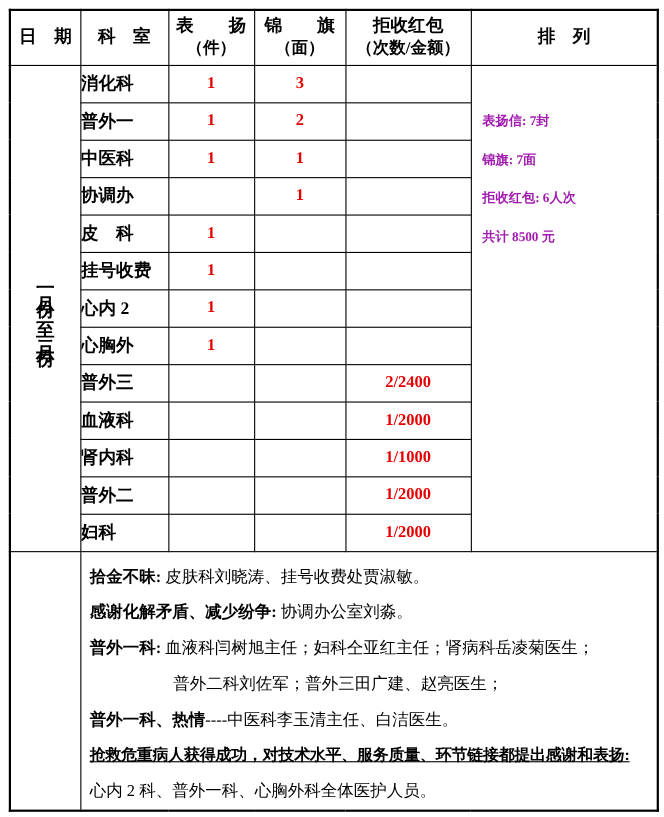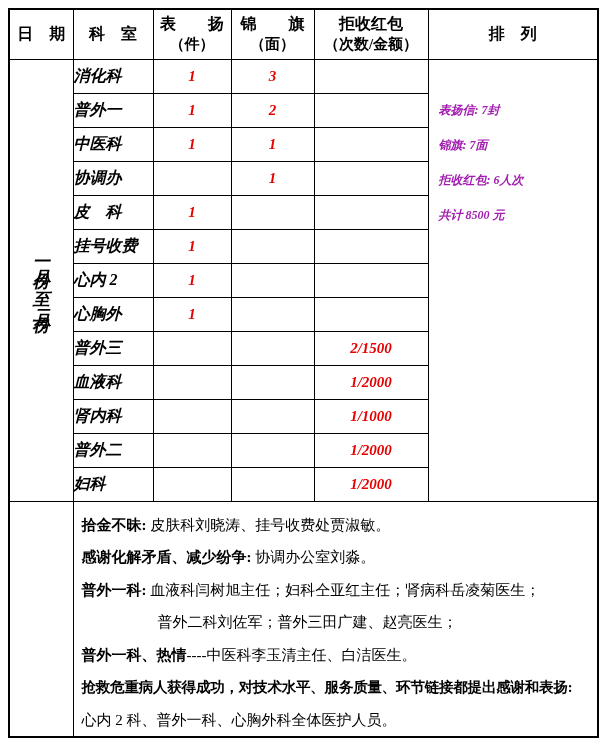--- a/index.html
+++ b/index.html
@@ -12,21 +12,21 @@
     position:absolute;left:8px;top:8px;width:589px;
     border-collapse:collapse;table-layout:fixed;
     border:2px solid #000000;
   }
   table.award th, table.award td{
     border:1px solid #000000;
     padding:0;
     overflow:hidden;
   }
   tr.header-row{height:50px;margin-left:36px;}
-  tr.body-row{height:34px;font-style:italic;}
+  tr.body-row{height:34px;}
   th.hcell{
     font-size:16px;font-weight:bold;text-align:center;vertical-align:middle;
     line-height:20px;
   }
   .hline2{font-size:15px;font-weight:bold;}
   td.date-cell{
     vertical-align:middle;text-align:center;
   }
   .vtext{
     display:flex;flex-direction:column;align-items:center;justify-content:center;
@@ -54,21 +54,21 @@
   }
   tr.notes-row{height:231px;margin-top:39px;}
   td.notes-left{}
   td.notes-cell{vertical-align:top;}
   .notes-block{padding:7px 4px 0 8px;}
   .note-line{
     font-size:15px;line-height:32.5px;white-space:nowrap;
   }
   .note-line .nb{font-weight:bold;}
   .note-line.indent{padding-left:76px;}
-  .note-line.tight{font-size:14.5px;letter-spacing:-0.2px;}
+  .note-line.tight{font-size:14.5px;letter-spacing:-0.2px;text-decoration:underline;}
 </style>
 </head>
 <body>
 
 <table class="award">
   <colgroup>
     <col style="width:64px">
       <col style="width:80px">
       <col style="width:78px">
     <col style="width:83px">
@@ -155,21 +155,21 @@
     <tr class="body-row">
       <td class="dept-cell">心胸外</td>
       <td class="val-cell">1</td>
       <td class="val-cell"></td>
       <td class="val-cell"></td>
     </tr>
     <tr class="body-row">
       <td class="dept-cell">普外三</td>
       <td class="val-cell"></td>
       <td class="val-cell"></td>
-      <td class="val-cell">2/1500</td>
+      <td class="val-cell">2/2400</td>
     </tr>
     <tr class="body-row">
       <td class="dept-cell">血液科</td>
       <td class="val-cell"></td>
       <td class="val-cell"></td>
       <td class="val-cell">1/2000</td>
     </tr>
     <tr class="body-row">
       <td class="dept-cell">肾内科</td>
       <td class="val-cell"></td>

